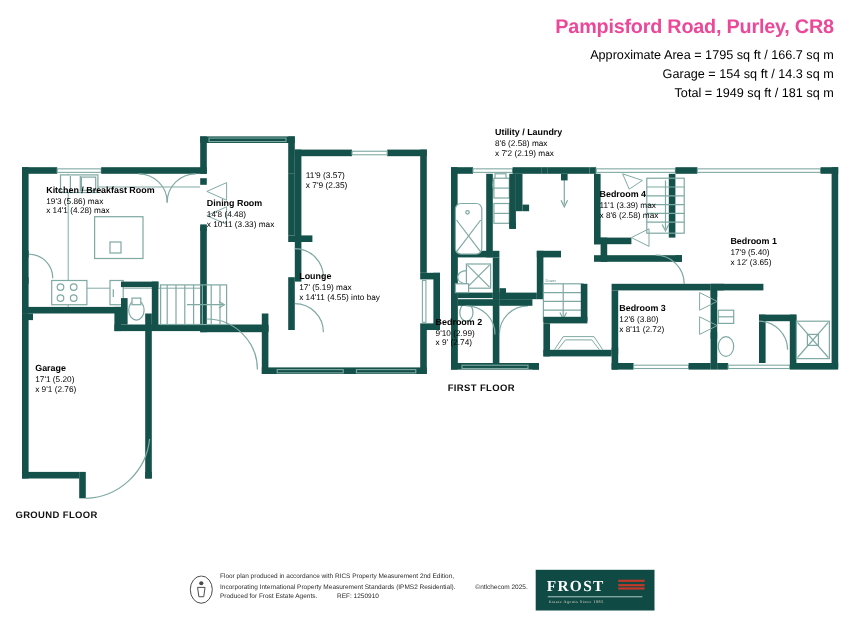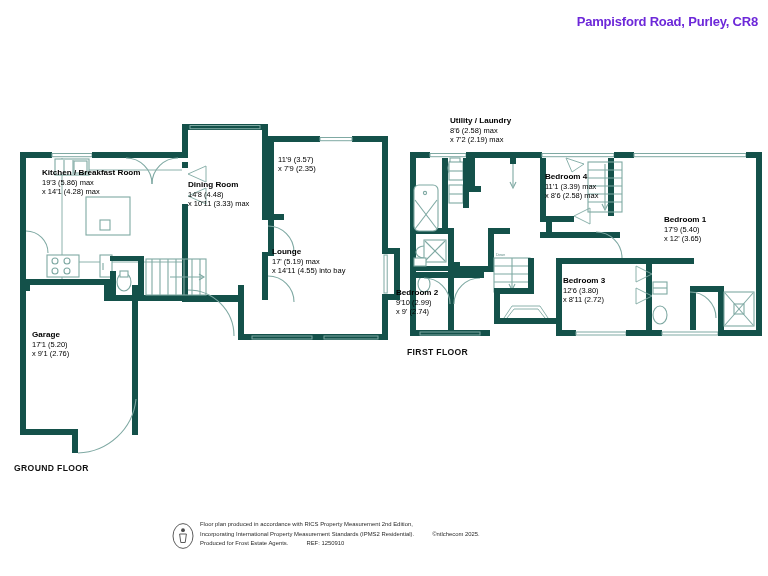--- a/index.html
+++ b/index.html
@@ -18,24 +18,24 @@
 
   
   #header {
     position: absolute;
     top: 14px;
     right: 10px;
     width: 500px;
     text-align: right;
   }
   #title {
-    font-size: 13px;
+    font-size: 18px;
     font-weight: bold;
     letter-spacing: -0.2px;
-    color: #6d28d9;
+    color: #ec4899;
     line-height: 1.2;
   }
   .areaLine {
     font-size: 11.5px;
     color: #000;
     line-height: 1.42;
     margin-top: 1px;
   }
   #areaBlock { margin-top: 7px; }
   #disclaimer {
@@ -415,20 +415,25 @@
     <path class="dr" d="M424 278 A 26 26 0 0 1 450 304"></path>
     <path class="dr" d="M480 278 A 26 26 0 0 0 454 304"></path>
     <rect class="w" x="454" y="272" width="30" height="6"></rect>
 
     <rect class="w" x="652" y="258" width="6" height="6"></rect>
   </g>
 </svg>
 
 <div id="header">
   <div id="title">Pampisford Road, Purley, CR8</div>
+  <div id="areaBlock">
+    <div class="areaLine">Approximate Area = 1795 sq ft / 166.7 sq m</div>
+    <div class="areaLine">Garage = 154 sq ft / 14.3 sq m</div>
+    <div class="areaLine">Total = 1949 sq ft / 181 sq m</div>
+  </div>
 </div>
 
 <div class="room" style="left:42px; top:168px; width:160px;">
   <span class="rn">Kitchen / Breakfast Room</span>
   <span class="rd">19'3 (5.86) max</span>
   <span class="rd">x 14'1 (4.28) max</span>
 </div>
 
 <div class="room" style="left:188px; top:180px; width:78px;">
   <span class="rn">Dining Room</span>
@@ -493,13 +498,23 @@
     <circle cx="11" cy="7.2" r="1.9" fill="#4a4a4a"></circle>
     <path d="M7.6 11 L14.4 11 L13.2 19.5 L8.8 19.5 Z" fill="none" stroke="#4a4a4a" stroke-width="0.9"></path>
   </svg>
 
   <div id="footerText">
     <span class="ln"><span>Floor plan produced in accordance with RICS Property Measurement 2nd Edition,</span></span>
     <span class="ln"><span>Incorporating International Property Measurement Standards (IPMS2 Residential).</span><span class="copy">©ntlchecom 2025.</span></span>
     <span class="ln"><span>Produced for Frost Estate Agents.</span><span class="copy">REF:  1250910</span></span>
   </div>
 
+  <div id="logo">
+    <div id="logoWord">FROST</div>
+    <div id="logoBars">
+        <i></i>
+        <i></i>
+        <i></i>
+      </div>
+    <div id="logoRule"></div>
+    <div id="logoTag">Estate Agents Since 1885</div>
+  </div>
 </div>
 
 </body></html>

